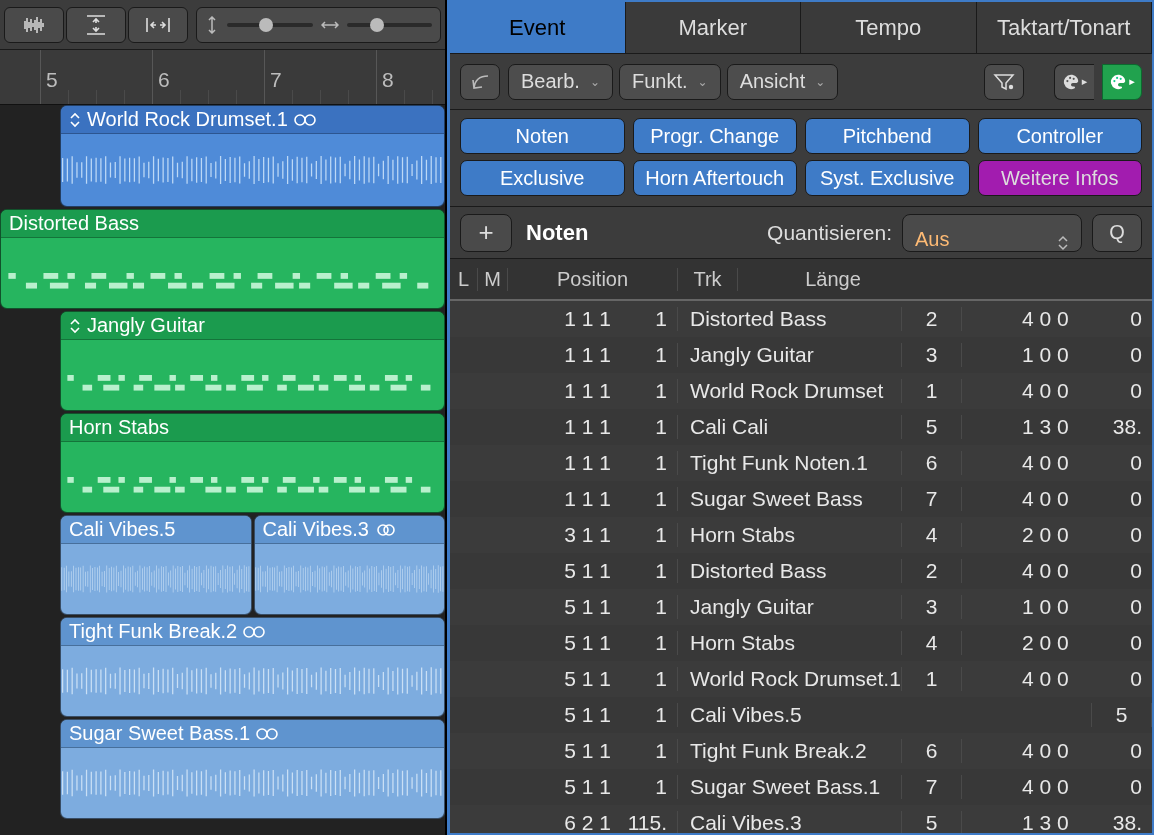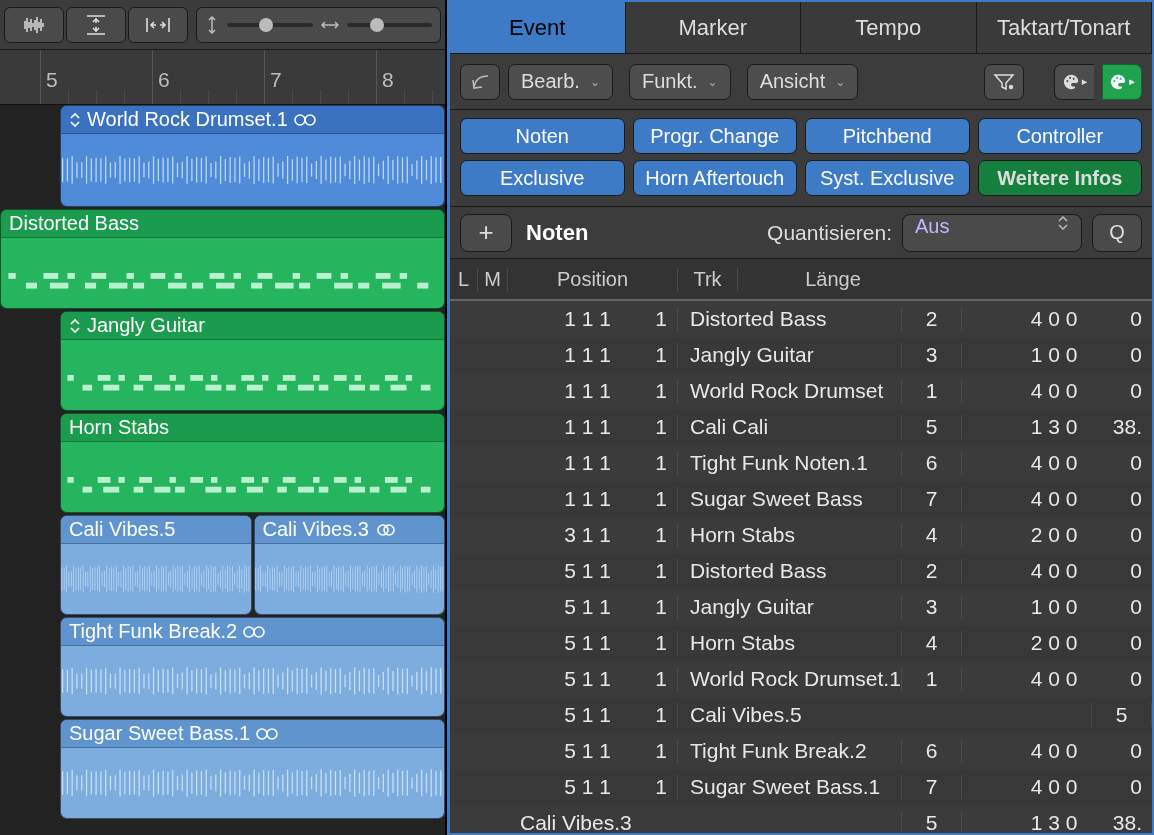--- a/index.html
+++ b/index.html
@@ -54,28 +54,28 @@
 .ricon{width:40px;height:36px;background:#4d4d4d;border:1px solid #1a1a1a;border-radius:7px;display:flex;align-items:center;justify-content:center}
 .ricon.green{background:#21a24e;border-color:#0c6a2f}
 .ricon.joined-l{border-top-right-radius:0;border-bottom-right-radius:0;border-right:none}
 .ricon.joined-r{border-top-left-radius:0;border-bottom-left-radius:0}
 
 
 .filters{padding:8px 10px 10px;display:flex;flex-direction:column;gap:6px;border-bottom:1px solid #1a1a1a}
 .filters-row{display:flex;gap:8px}
 .fbtn{flex:1;height:36px;border-radius:7px;display:flex;align-items:center;justify-content:center;font-size:20px;border:1px solid #1a1a1a}
 .fbtn.primary{background:#3e7bc7;color:#fff}
-.fbtn.gray{background:#15803d;color:#ddd;font-weight:700}
+.fbtn.gray{background:#a21caf;color:#ddd;font-weight:400}
 
 
 .qbar{height:52px;display:flex;align-items:center;gap:10px;padding:0 10px;border-bottom:1px solid #1a1a1a}
 .plusbtn{width:52px;height:38px;border:1px solid #1a1a1a;border-radius:8px;background:#4a4a4a;display:flex;align-items:center;justify-content:center;font-size:26px;color:#ddd}
 .qlabel{font-size:22px;color:#fff;margin-left:4px;font-weight:600}
 .qz-label{color:#ddd;font-size:21px}
-.qselect{width:180px;height:38px;background:#4a4a4a;border:1px solid #1a1a1a;border-radius:8px;display:flex;align-items:flex-start;justify-content:space-between;padding:0 12px;font-size:20px;color:#c4b5fd}
+.qselect{width:180px;height:38px;background:#4a4a4a;border:1px solid #1a1a1a;border-radius:8px;display:flex;align-items:flex-end;justify-content:space-between;padding:0 12px;font-size:20px;color:#fdba74}
 .qbtn{width:50px;height:38px;background:#4a4a4a;border:1px solid #1a1a1a;border-radius:8px;display:flex;align-items:center;justify-content:center;font-size:20px;color:#ddd}
 
 
 .thead{height:42px;background:#333;display:flex;align-items:center;border-bottom:2px solid #666;font-size:20px;color:#ccc}
 .col-l{width:28px;text-align:center;border-right:1px solid #4a4a4a}
 .col-m{width:30px;text-align:center;border-right:1px solid #4a4a4a}
 .col-pos{width:170px;text-align:center;border-right:1px solid #4a4a4a}
 .col-name{flex:1;text-align:center;border-right:1px solid #4a4a4a;padding-left:10px}
 .col-trk{width:60px;text-align:center;border-right:1px solid #4a4a4a}
 .col-len{width:190px;text-align:center}
@@ -83,21 +83,21 @@
 .trow{height:36px;display:flex;align-items:center;color:#e8e8e8;font-size:21px}
 .trow:nth-child(even){background:#383838}
 .c-l{width:28px;border-right:1px solid #4a4a4a}
 .c-m{width:30px;border-right:1px solid #4a4a4a}
 .c-pos{width:170px;border-right:1px solid #4a4a4a;padding-right:10px;display:flex;justify-content:flex-end;gap:6px;font-variant-numeric:tabular-nums}
 .c-pos .p1{width:50px;text-align:right}
 .c-pos .p2{width:50px;text-align:right}
 .c-name{flex:1;border-right:1px solid #4a4a4a;padding-left:12px;white-space:nowrap;overflow:hidden;text-overflow:ellipsis}
 .c-trk{width:60px;text-align:center;border-right:1px solid #4a4a4a;display:flex;justify-content:center}
 .c-len{width:190px;padding-right:10px;display:flex;justify-content:flex-end;gap:6px;font-variant-numeric:tabular-nums}
-.c-len .l1{width:64px;text-align:center}
+.c-len .l1{width:64px;text-align:left}
 .c-len .l2{width:50px;text-align:right}
 </style>
 </head>
 <body>
 
 <div class="root">
 
   <div class="left">
     <div class="ltool">
       <button class="ltool-btn">
@@ -401,21 +401,21 @@
         <div class="tab">Tempo</div>
         <div class="tab">Taktart/Tonart</div>
       </div>
 
     <div class="menubar">
       <button class="ricon">
           <svg width="20" height="20" viewBox="0 0 20 20">
             <path d="M4 16c1-9 7-12 14-12M3 8l1 8 8-1" stroke="#bbb" stroke-width="1.6" fill="none"></path>
           </svg>
         </button>
-      <div id="menubtns" style="display:flex;gap:16px">
+      <div id="menubtns" style="display:flex;gap:6px">
           <button class="mbtn">
             <span>Bearb.</span>
             <span class="chev">⌄</span>
           </button>
           <button class="mbtn">
             <span>Funkt.</span>
             <span class="chev">⌄</span>
           </button>
           <button class="mbtn">
             <span>Ansicht</span>
@@ -675,20 +675,24 @@
   <div class="c-name">Sugar Sweet Bass.1</div>
   <div class="c-trk">7</div>
   <div class="c-len">
             <span class="l1">4 0 0</span>
             <span class="l2">0</span>
           </div>
         </div>
         <div class="trow">
           <div class="c-l"></div>
           <div class="c-m"></div>
+  <div class="c-pos">
+            <span class="p1">6 2 1</span>
+            <span class="p2">115.</span>
+          </div>
   <div class="c-name">Cali Vibes.3</div>
   <div class="c-trk">5</div>
   <div class="c-len">
             <span class="l1">1 3 0</span>
             <span class="l2">38.</span>
           </div>
         </div>
       </div>
   </div>
 </div>

